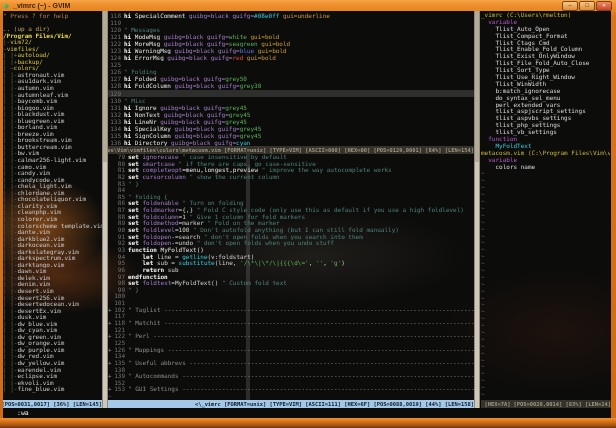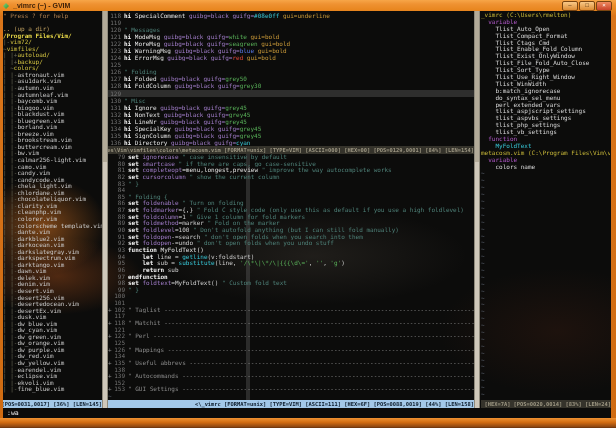--- a/index.html
+++ b/index.html
@@ -39,21 +39,21 @@
   .vscroll .thumb{width:100%;height:38%;margin-top:4%;background:#b3ab99;}
   .status{position:absolute;height:8px;overflow:hidden;}
   .status .stx{float:right;white-space:pre;font-size:5.4px;line-height:8px;font-weight:bold;}
   .status.active{background:#a3c8e8;} .status.active .stx{color:#0c1c2c;}
   .status.inactive{background:#35332b;} .status.inactive .stx{color:#9c9682;}
   .st-top{left:105px;top:135px;width:366px;}
   .st-exp{left:0;top:389px;width:99px;}
   .st-bot{left:105px;top:389px;width:366px;}
   .st-tag{left:478px;top:389px;width:130px;}
   .cmdline{position:absolute;left:3px;top:408px;width:608px;height:10px;background:#0b0b0a;
-           font-size:6.5px;line-height:10px;color:#e8e8e8;padding-left:4px;box-sizing:border-box;}
+           font-size:6.5px;line-height:10px;color:#e8e8e8;padding-left:14px;box-sizing:border-box;}
   .bborder{position:absolute;left:0;top:418px;width:616px;height:10px;
            background:linear-gradient(180deg,#ef9232,#d06b12 45%,#8a4512 90%,#5f2e0c);}
   
   .tk-kw{color:#f2f2f2;font-weight:bold;}
   .tk-id{color:#e2e2e2;}
   .tk-plain{color:#cfcfcf;}
   .tk-opt{color:#a07cc8;}
   .tk-val{color:#58b058;}
   .tk-attr{color:#c89838;}
   .tk-com{color:#4e8078;}

